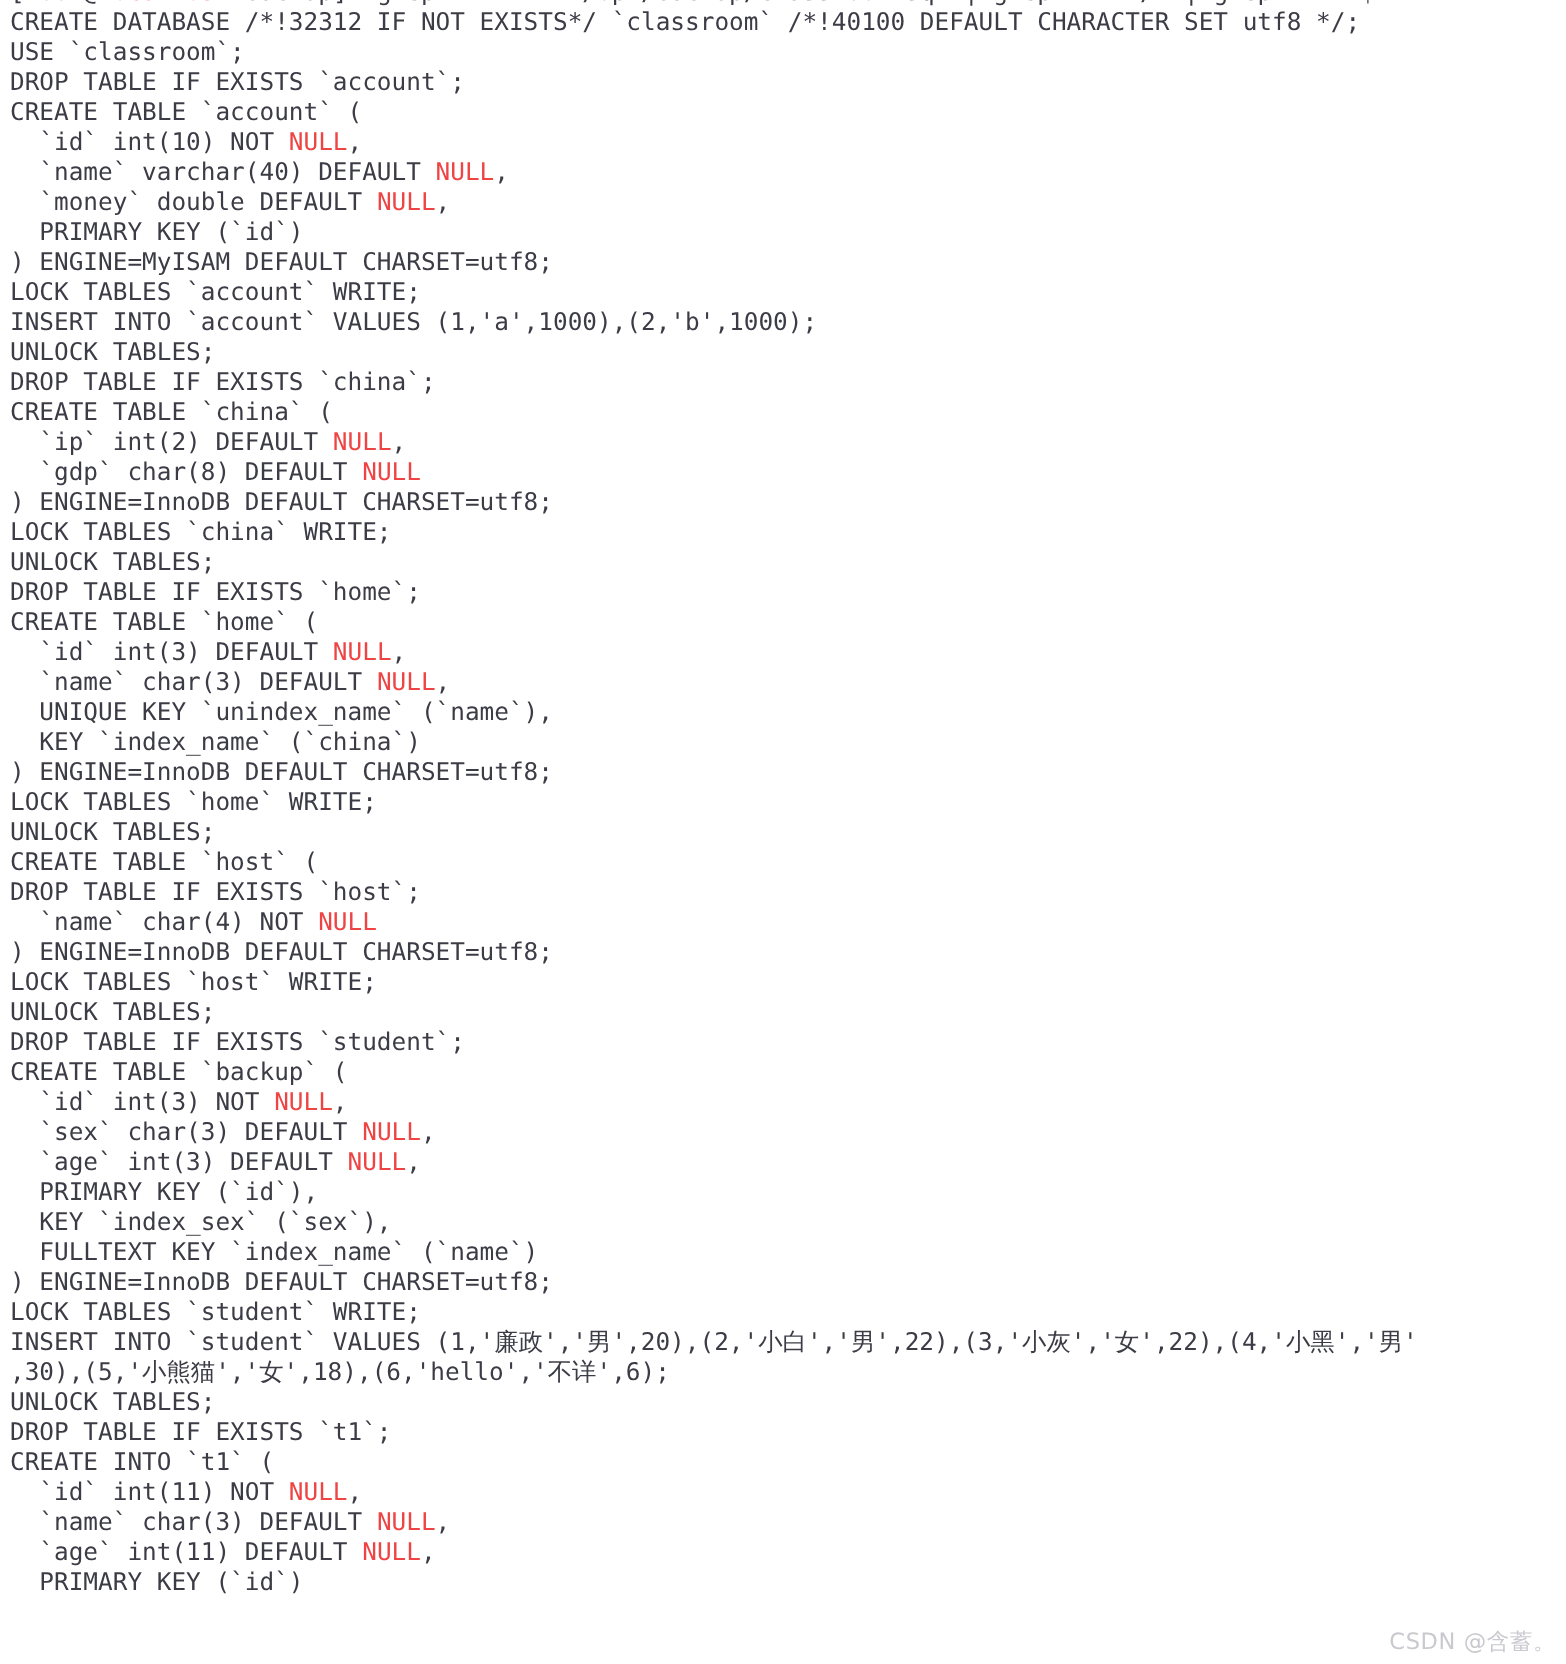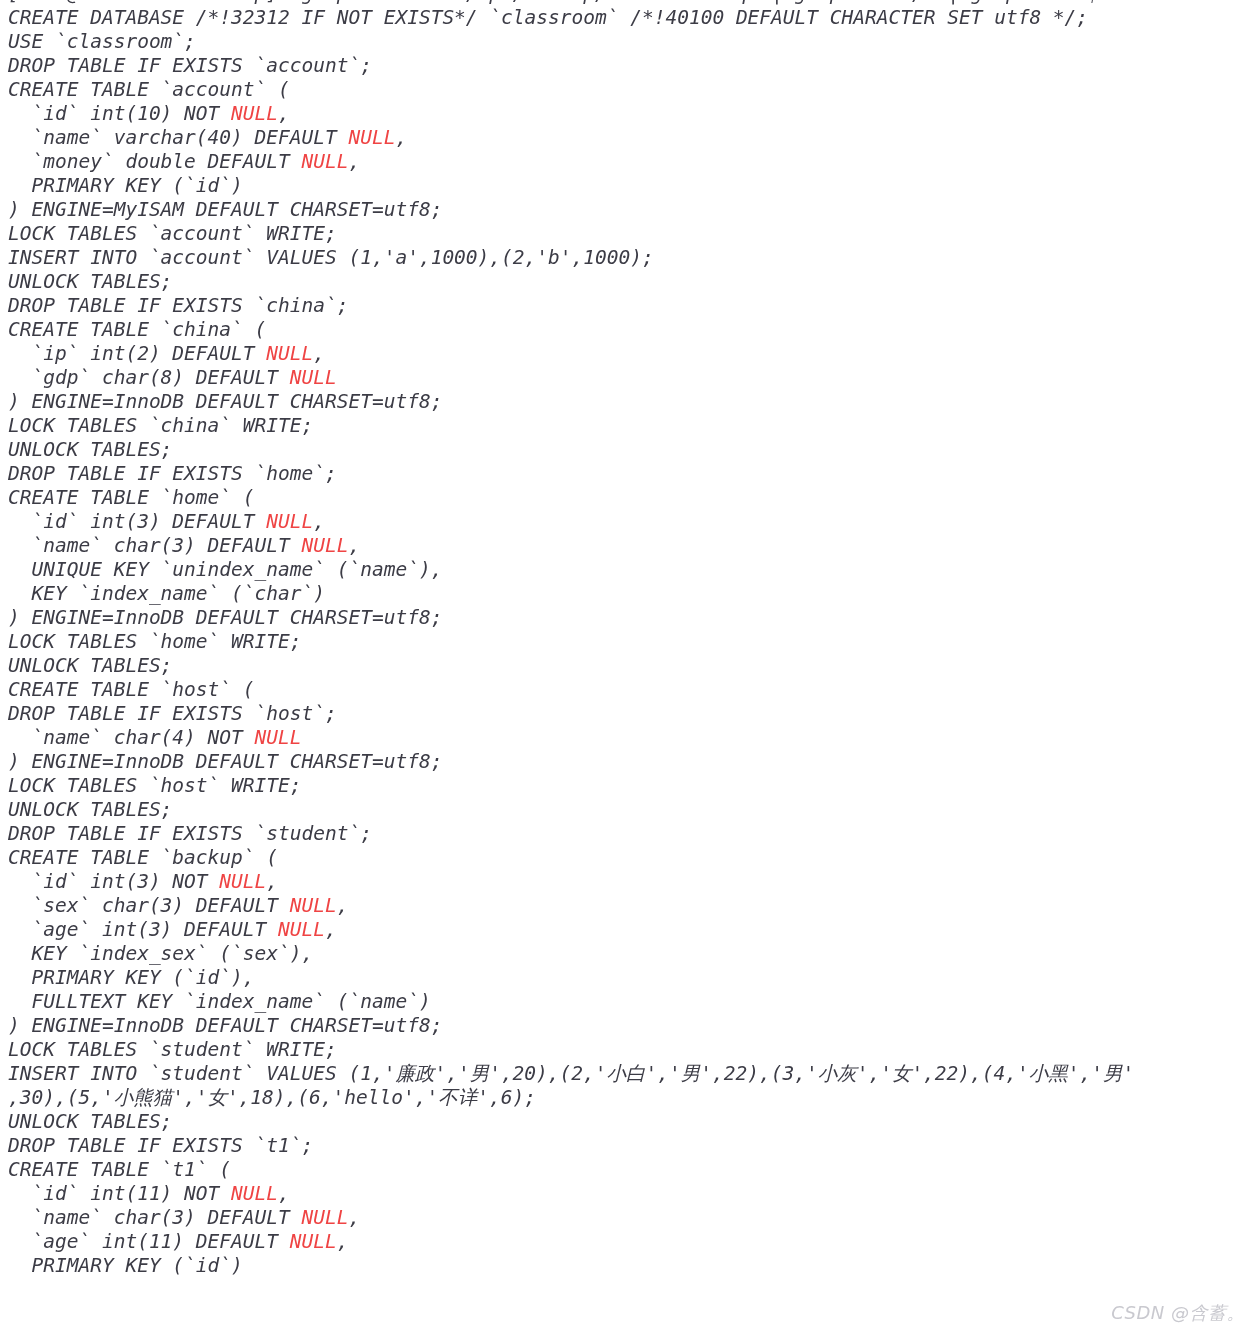--- a/index.html
+++ b/index.html
@@ -15,21 +15,20 @@
   }
 
   #terminal {
     position: relative;
     width: 1253px;
     height: 1331px;
     background: #ffffff;
     box-sizing: border-box;
     padding: 0 0 0 8px;
     overflow: hidden;
-    font-style: italic;
   }
 
   
   #scroll {
     position: absolute;
     left: 8px;
     top: -18px;
     width: 1245px;
   }
 
@@ -85,45 +84,45 @@
         <div class="line">  `ip` int(2) DEFAULT <span class="kw">NULL</span>,</div>
         <div class="line">  `gdp` char(8) DEFAULT <span class="kw">NULL</span></div>
         <div class="line">) ENGINE=InnoDB DEFAULT CHARSET=utf8;</div>
         <div class="line">LOCK TABLES `china` WRITE;</div>
         <div class="line">UNLOCK TABLES;</div>
         <div class="line">DROP TABLE IF EXISTS `home`;</div>
         <div class="line">CREATE TABLE `home` (</div>
         <div class="line">  `id` int(3) DEFAULT <span class="kw">NULL</span>,</div>
         <div class="line">  `name` char(3) DEFAULT <span class="kw">NULL</span>,</div>
         <div class="line">  UNIQUE KEY `unindex_name` (`name`),</div>
-        <div class="line">  KEY `index_name` (`char`)</div>
+        <div class="line">  KEY `index_name` (`china`)</div>
         <div class="line">) ENGINE=InnoDB DEFAULT CHARSET=utf8;</div>
         <div class="line">LOCK TABLES `home` WRITE;</div>
         <div class="line">UNLOCK TABLES;</div>
         <div class="line">CREATE TABLE `host` (</div>
         <div class="line">DROP TABLE IF EXISTS `host`;</div>
         <div class="line">  `name` char(4) NOT <span class="kw">NULL</span></div>
         <div class="line">) ENGINE=InnoDB DEFAULT CHARSET=utf8;</div>
         <div class="line">LOCK TABLES `host` WRITE;</div>
         <div class="line">UNLOCK TABLES;</div>
         <div class="line">DROP TABLE IF EXISTS `student`;</div>
         <div class="line">CREATE TABLE `backup` (</div>
         <div class="line">  `id` int(3) NOT <span class="kw">NULL</span>,</div>
         <div class="line">  `sex` char(3) DEFAULT <span class="kw">NULL</span>,</div>
         <div class="line">  `age` int(3) DEFAULT <span class="kw">NULL</span>,</div>
+        <div class="line">  PRIMARY KEY (`id`),</div>
         <div class="line">  KEY `index_sex` (`sex`),</div>
-        <div class="line">  PRIMARY KEY (`id`),</div>
         <div class="line">  FULLTEXT KEY `index_name` (`name`)</div>
         <div class="line">) ENGINE=InnoDB DEFAULT CHARSET=utf8;</div>
         <div class="line">LOCK TABLES `student` WRITE;</div>
         <div class="line">INSERT INTO `student` VALUES (1,'廉政','男',20),(2,'小白','男',22),(3,'小灰','女',22),(4,'小黑','男'</div>
         <div class="line">,30),(5,'小熊猫','女',18),(6,'hello','不详',6);</div>
         <div class="line">UNLOCK TABLES;</div>
         <div class="line">DROP TABLE IF EXISTS `t1`;</div>
-        <div class="line">CREATE TABLE `t1` (</div>
+        <div class="line">CREATE INTO `t1` (</div>
         <div class="line">  `id` int(11) NOT <span class="kw">NULL</span>,</div>
         <div class="line">  `name` char(3) DEFAULT <span class="kw">NULL</span>,</div>
         <div class="line">  `age` int(11) DEFAULT <span class="kw">NULL</span>,</div>
         <div class="line">  PRIMARY KEY (`id`)</div>
       </div>
   </div>
 
   <div id="watermark">CSDN @含蓄。</div>
 
 </div>

